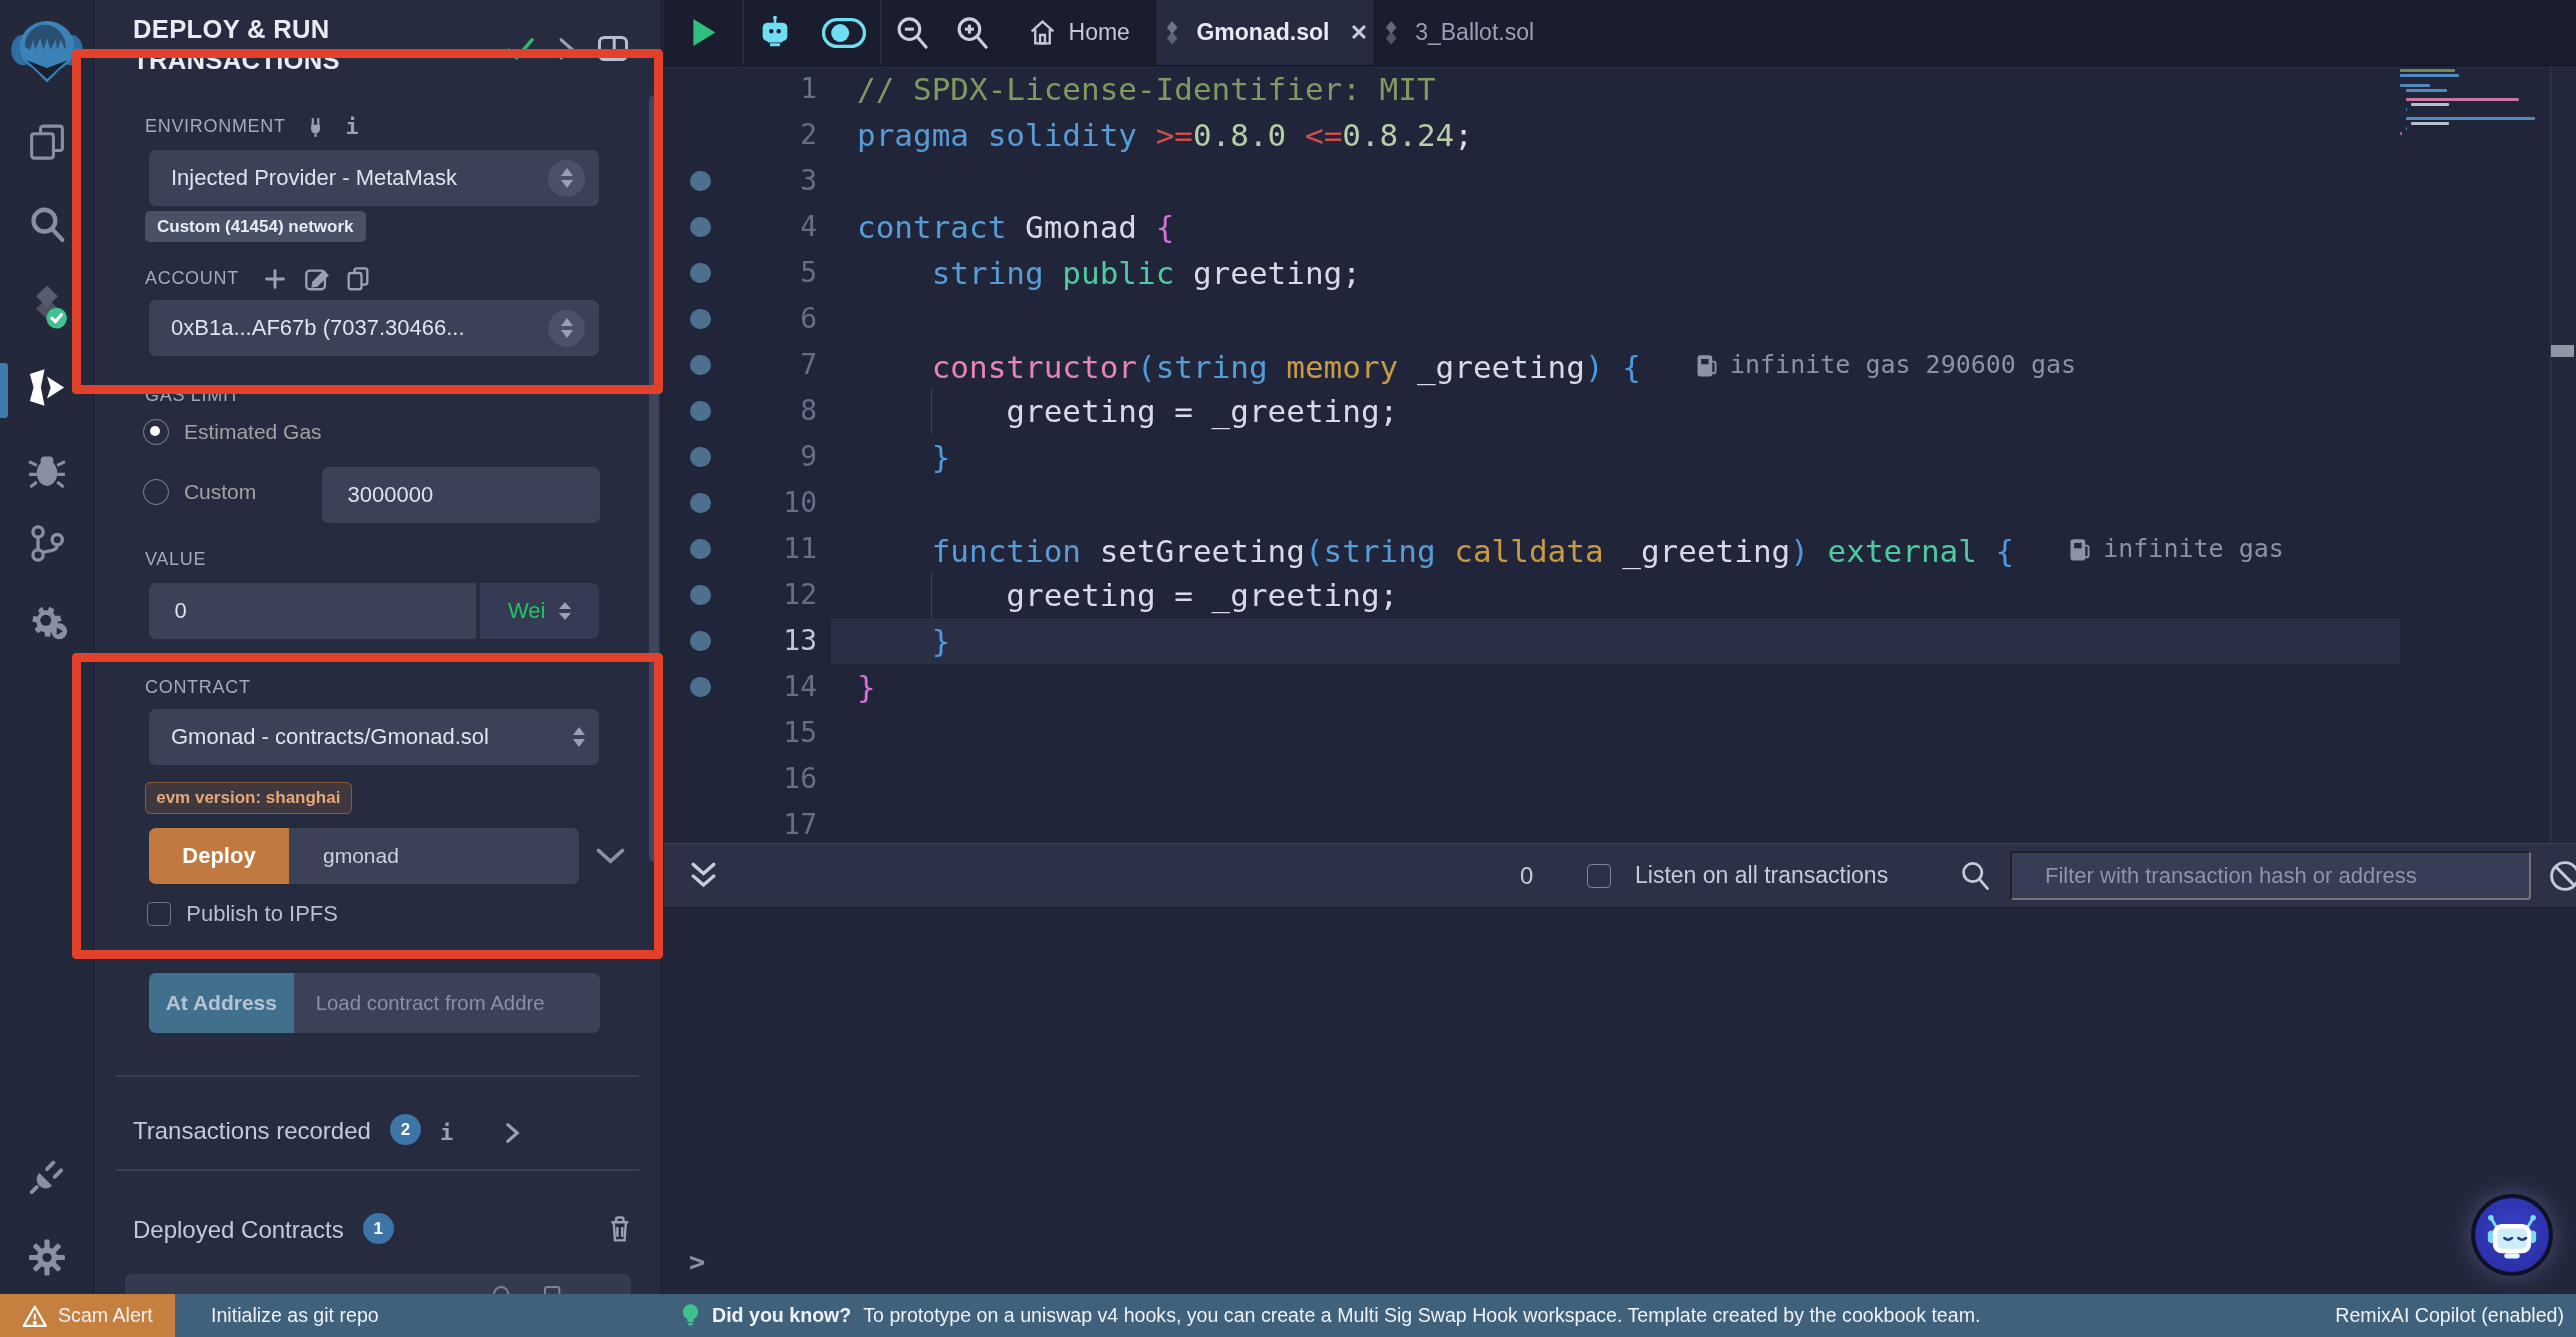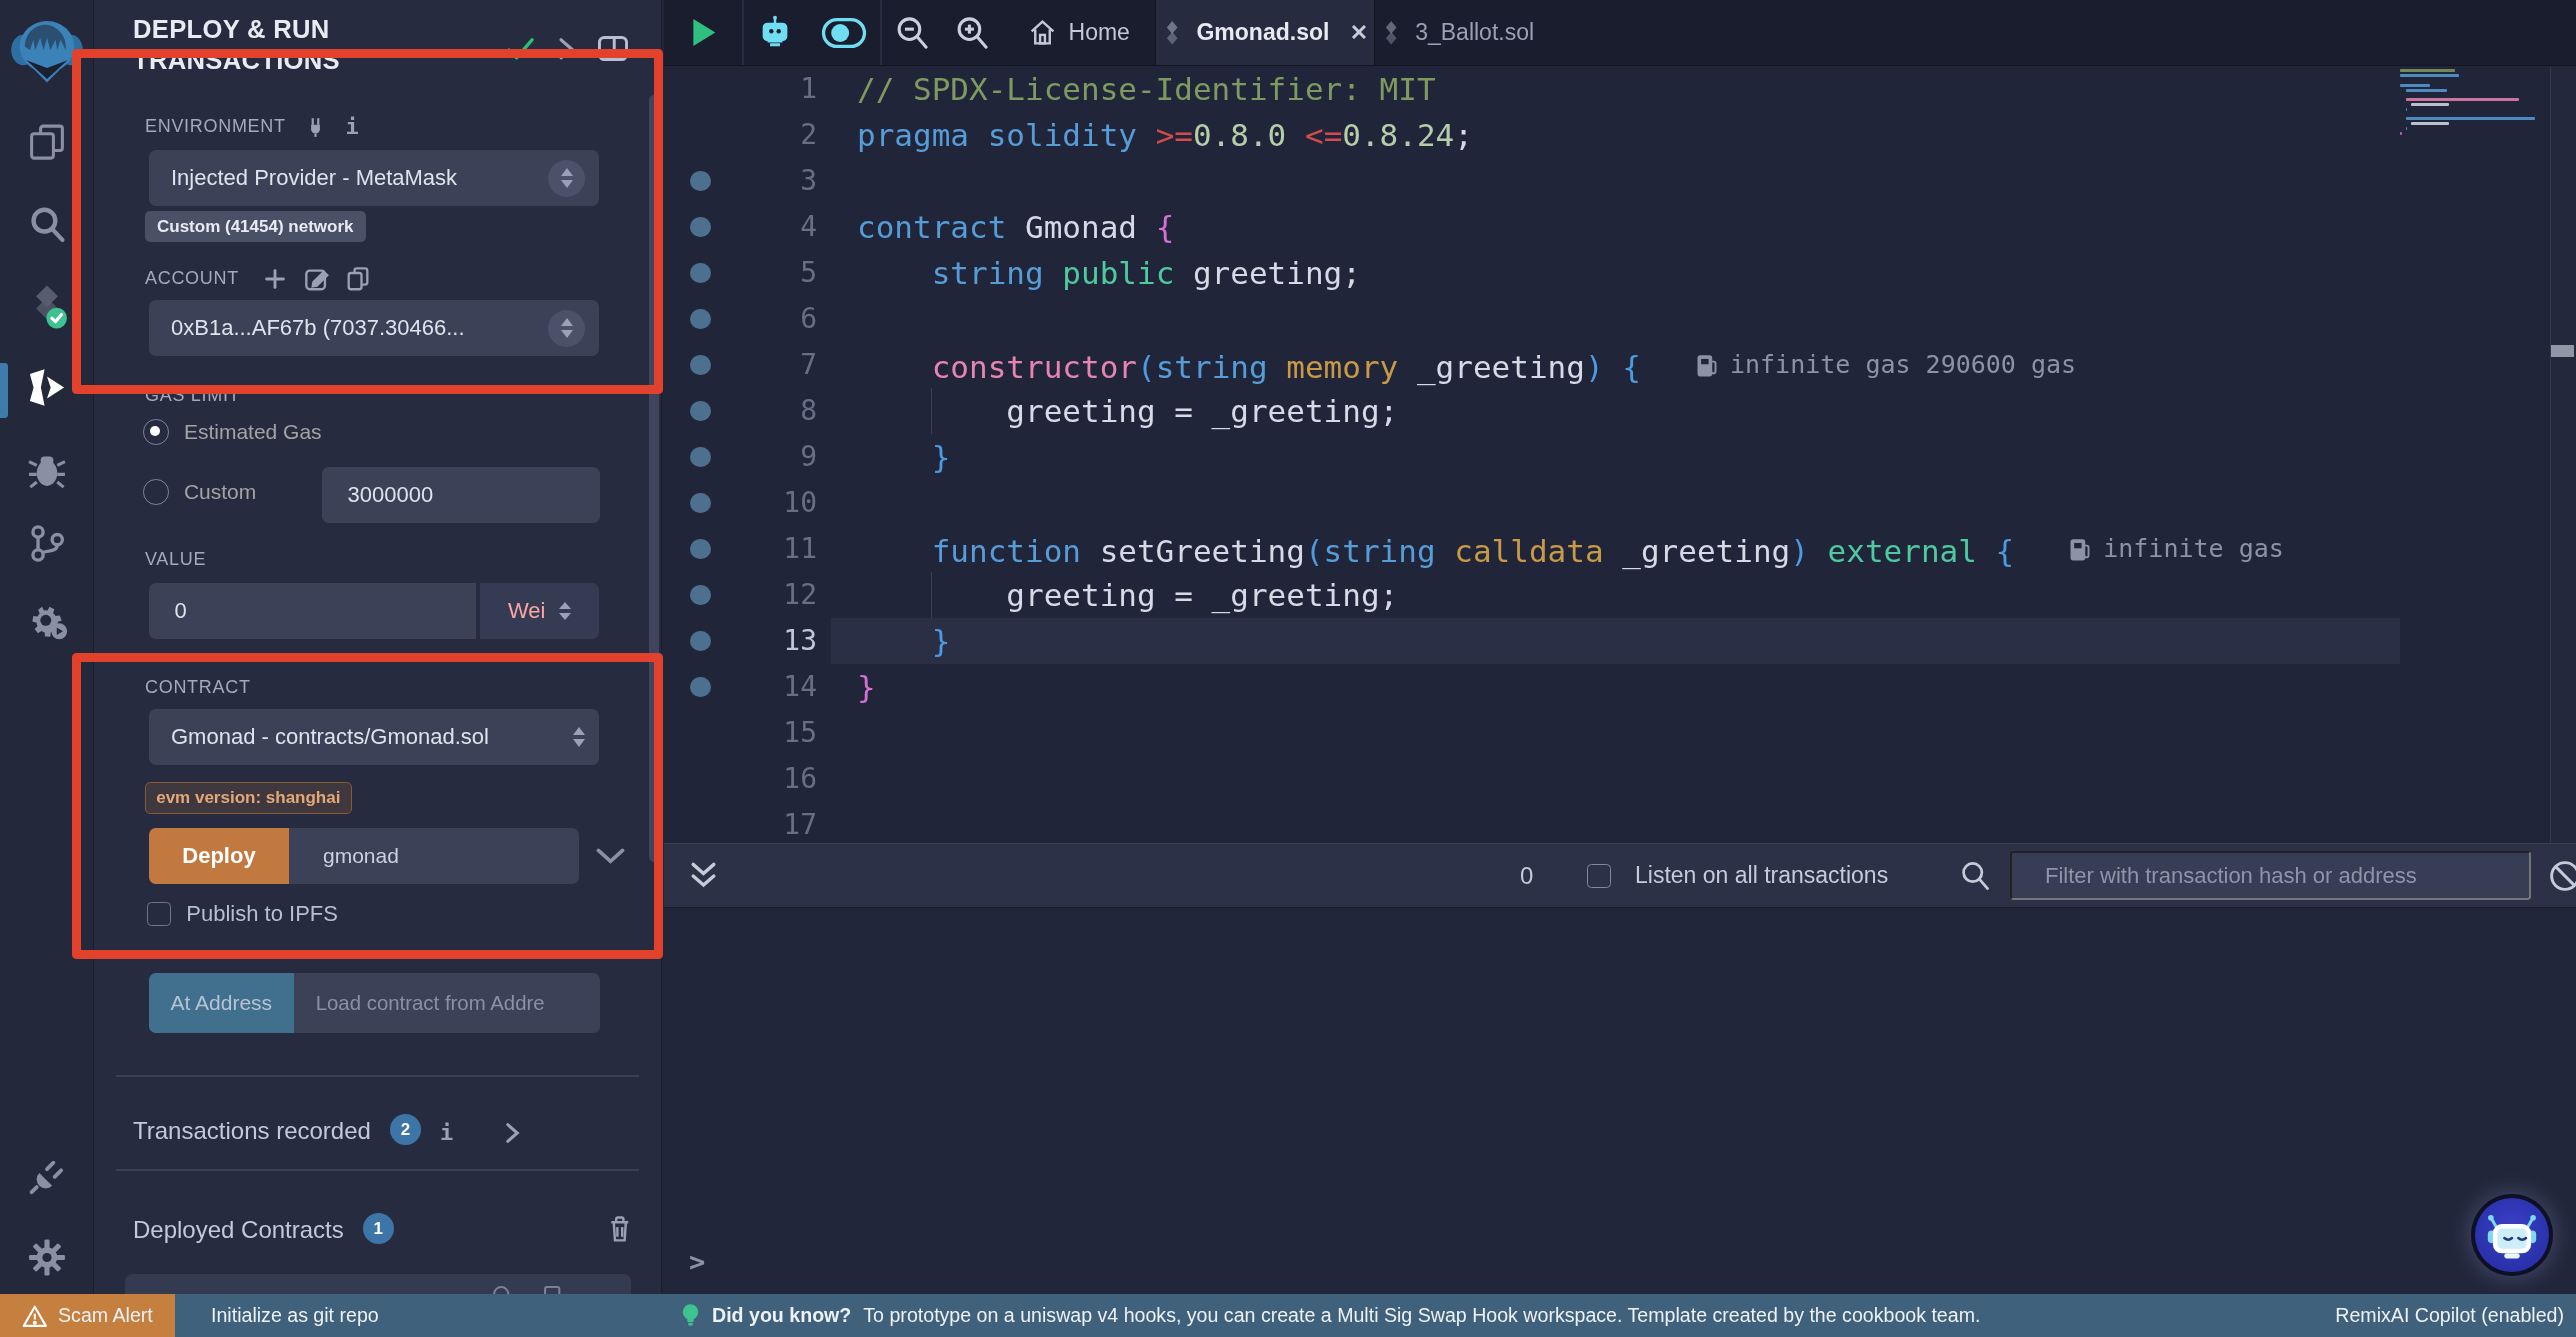--- a/index.html
+++ b/index.html
@@ -32,30 +32,30 @@
   .badge-pill{position:absolute;left:51px;height:31px;border-radius:5.1px;background:var(--badge_gray);color:#e8ebf4;font-size:17px;font-weight:bold;line-height:31px;padding:0 12px}
   .evm-pill{position:absolute;left:51px;top:782px;height:32px;border-radius:5.1px;background:rgba(197,127,63,.16);border:1.7px solid #8a5a33;color:var(--evm_orange);font-size:17px;font-weight:bold;line-height:29px;padding:0 10.2px}
   .radio-row{position:absolute;left:49px;display:flex;align-items:center;gap:15.3px;cursor:pointer}
   .radio{width:25.6px;height:25.6px;border-radius:50%;border:1.7px solid #7e86a0;position:relative}
   .radio.checked::after{content:"";position:absolute;left:6px;top:6px;width:10.2px;height:10.2px;border-radius:50%;background:#fff}
   .radio-lbl{font-size:21px;color:#a3a3a3}
   .tbox{background:var(--input_bg);border-radius:6.8px;border:none;outline:none;color:#dfe3ee;font-size:22px;font-family:"Liberation Sans",sans-serif;padding:0 0 0 25.6px}
   .tbox::placeholder{color:#8a90a5}
   .value-row{position:absolute;left:55px;top:583px;width:450px;height:56px;display:flex;gap:4.3px}
   .value-row input{flex:1;min-width:0;border-radius:6.8px 0 0 6.8px}
-  .unit-box{width:119px;background:var(--input_bg_dark);border-radius:0 6.8px 6.8px 0;display:flex;align-items:center;justify-content:center;gap:13.6px;color:#fca5a5;font-size:22px;cursor:pointer}
+  .unit-box{width:119px;background:var(--input_bg_dark);border-radius:0 6.8px 6.8px 0;display:flex;align-items:center;justify-content:center;gap:13.6px;color:#22c55e;font-size:22px;cursor:pointer}
   .unit-box .updown i.up{border-bottom-width:7.7px}.unit-box .updown i.dn{border-top-width:7.7px}
   .deploy-row{position:absolute;left:55px;top:828px;width:477px;height:56px;display:flex;align-items:center}
   .deploy-btn{width:140px;height:56px;background:var(--deploy_orange);border:none;border-radius:6.8px 0 0 6.8px;color:#fff;font-size:22px;font-weight:bold;cursor:pointer;font-family:"Liberation Sans",sans-serif}
   .deploy-input{width:290px;height:56px;border-radius:0 6.8px 6.8px 0;padding-left:34px;font-size:21px;color:#ccd1df}
   .chk{width:24px;height:24px;border:1.7px solid #6f7590;border-radius:4.3px;background:transparent;cursor:pointer}
   .chk-row{position:absolute;display:flex;align-items:center;gap:15.3px}
   .chk-lbl{font-size:22px;color:#b9bfce}
   .ataddr-row{position:absolute;left:55px;top:973px;width:451px;height:60px;display:flex}
-  .ataddr-btn{width:145px;height:60px;background:var(--ataddr_blue);border:none;border-radius:6.8px 0 0 6.8px;color:#b6c3d2;font-size:21px;font-weight:normal;cursor:pointer;font-family:"Liberation Sans",sans-serif}
+  .ataddr-btn{width:145px;height:60px;background:var(--ataddr_blue);border:none;border-radius:6.8px 0 0 6.8px;color:#b6c3d2;font-size:21px;font-weight:bold;cursor:pointer;font-family:"Liberation Sans",sans-serif}
   .ataddr-input{width:307px;height:60px;border-radius:0 6.8px 6.8px 0;padding-left:22px;font-size:20.4px}
   .divider{position:absolute;left:22px;right:22px;height:1.7px;background:#3a3f54}
   .sect-row{position:absolute;left:39px;right:28px;display:flex;align-items:flex-end}
   .sect-lbl{font-size:24px;color:#c3c9d8}
   .count-badge{min-width:31px;height:31px;border-radius:50%;background:var(--badge_blue);color:#fff;font-size:17px;font-weight:bold;display:flex;align-items:center;justify-content:center}
   .info-i{font-size:22px;color:var(--muted);font-family:"DejaVu Sans Mono",monospace;font-weight:bold}
   .p-scrollthumb{position:absolute;right:1.7px;top:95px;width:10.2px;height:767px;background:#40455d;border-radius:5.1px}
   .bottom-strip{position:absolute;left:31px;top:1274px;width:506px;height:34px;background:#343a50;border-radius:6.8px 6.8px 0 0;overflow:hidden}
   .strip-icons{position:absolute;left:366px;top:10.2px;display:flex;gap:31px;opacity:.8}
   

